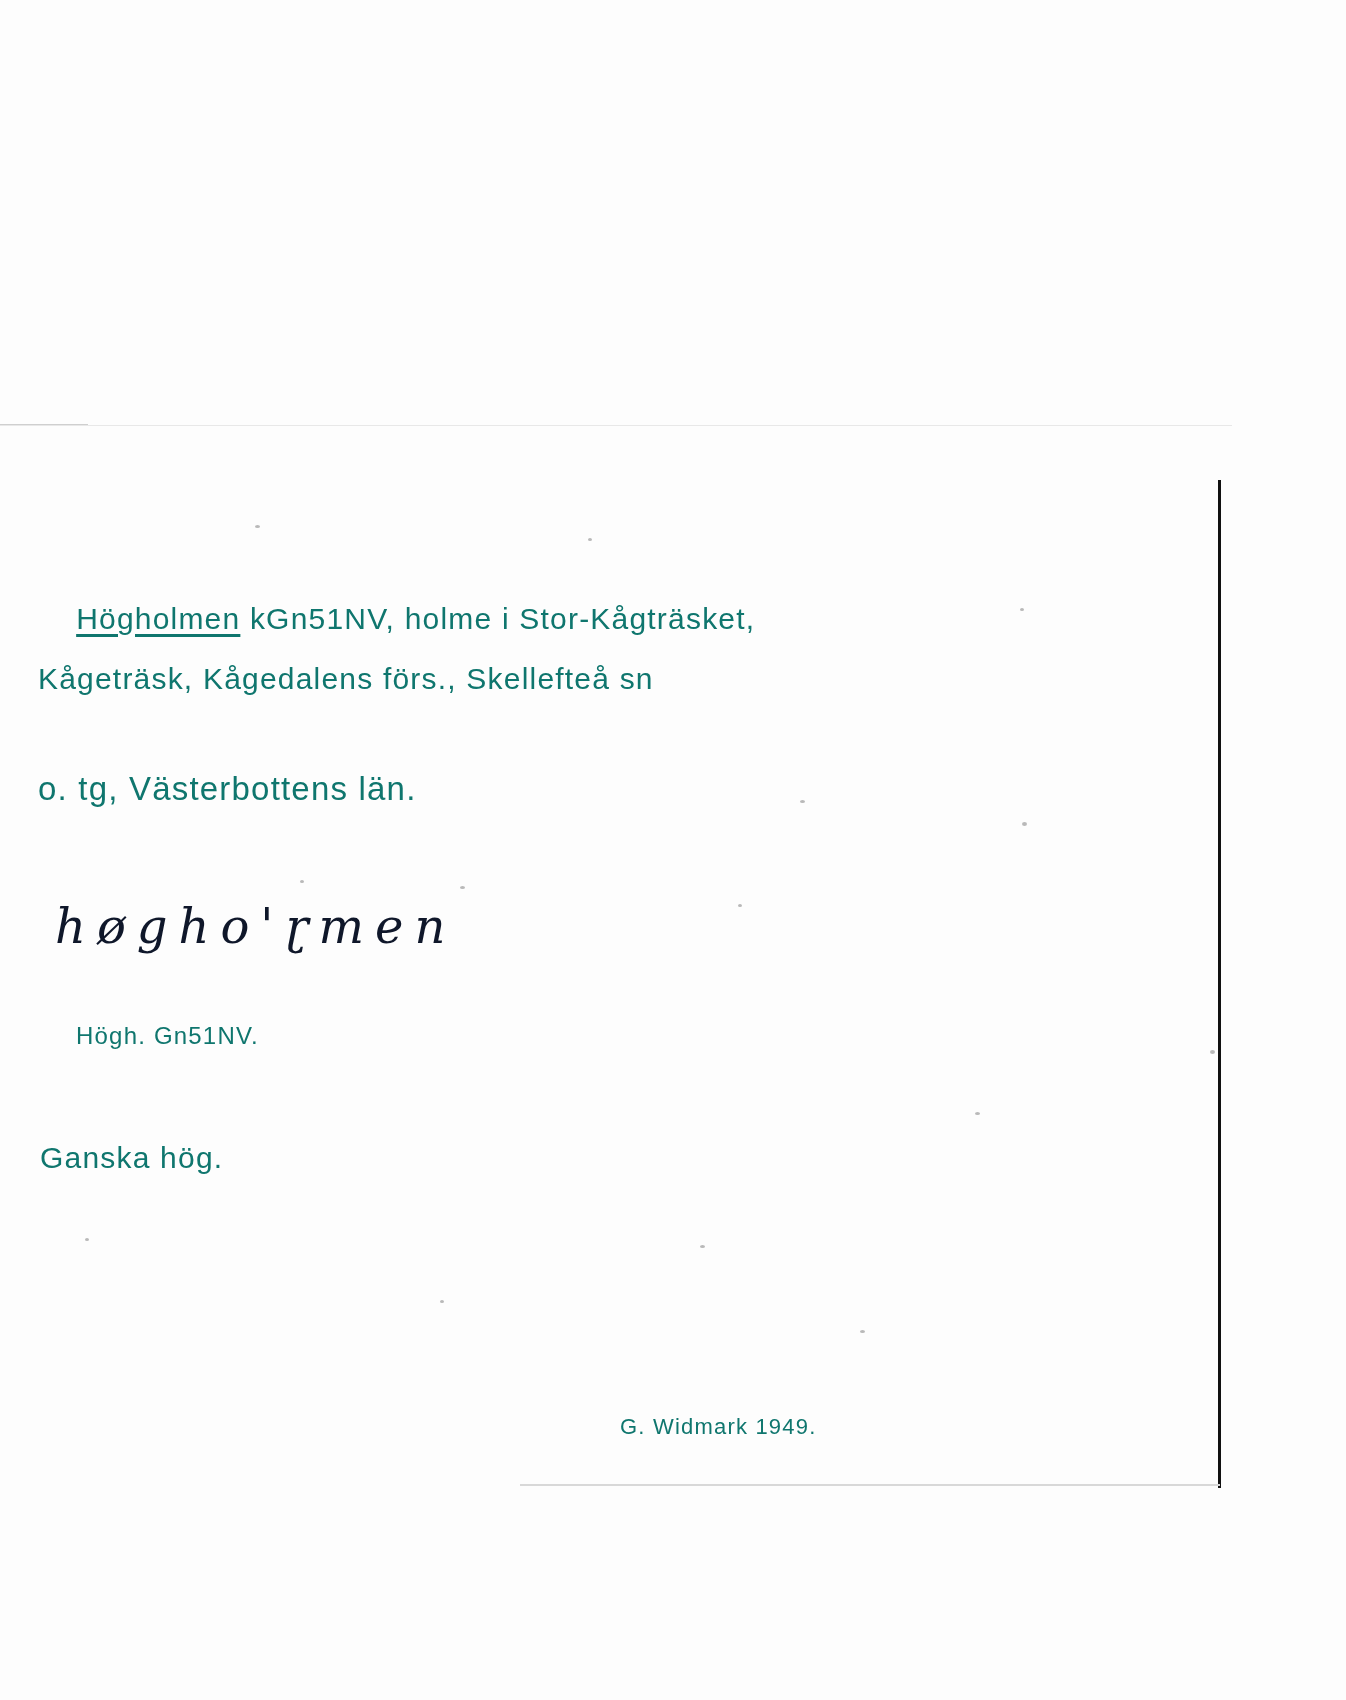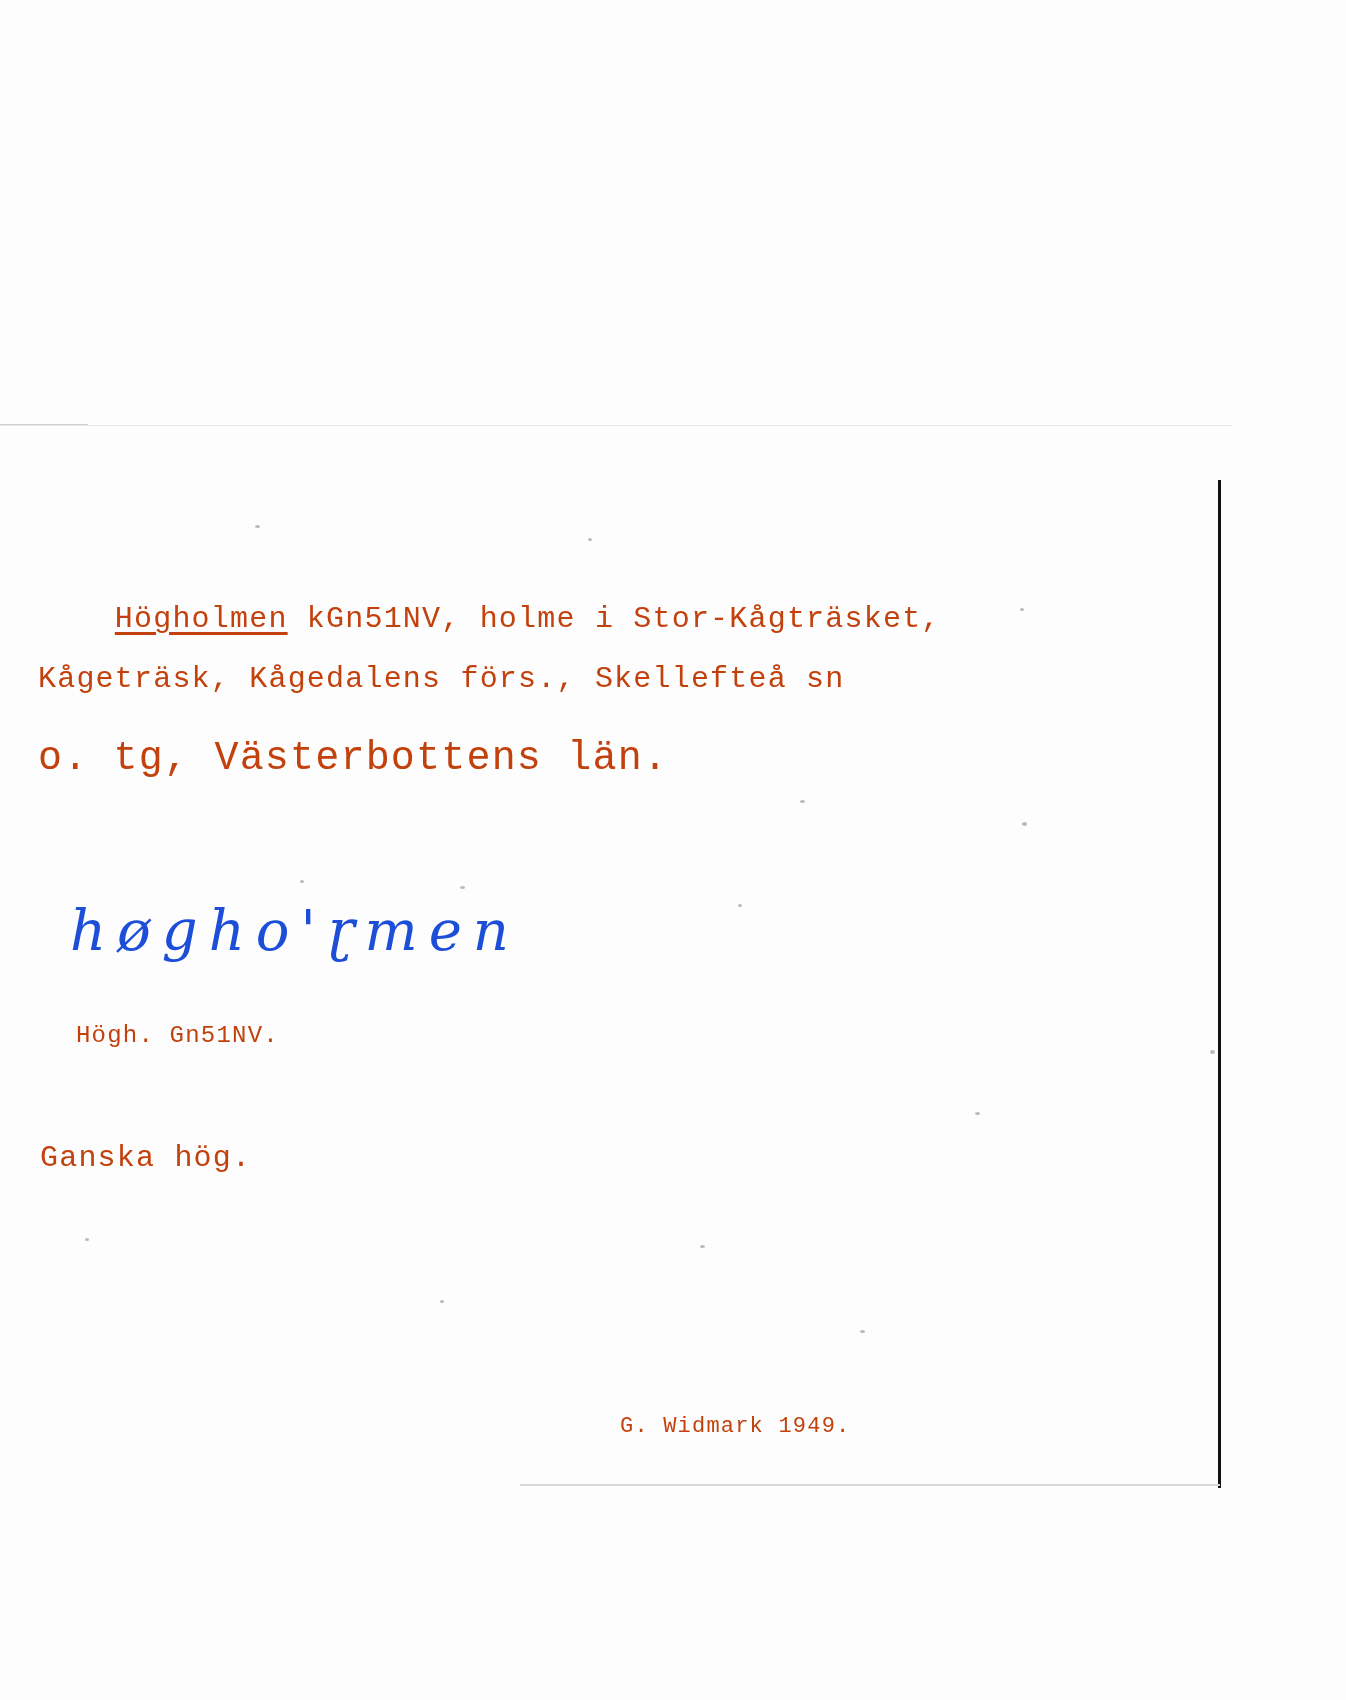--- a/index.html
+++ b/index.html
@@ -65,22 +65,22 @@
 
   
   .speck {
     position: absolute;
     background: #b9b9b9;
     border-radius: 50%;
   }
 
   .typed {
     position: absolute;
-    color: #c2410c;
-    font-family: Liberation Mono, monospace;
+    color: #0f766e;
+    font-family: Liberation Sans, sans-serif;
     white-space: pre;
     letter-spacing: 1.2px;
   }
 
   #line1 {
     left: 38px;
     top: 568px;
     font-size: 30px;
   }
   #line1 .underlined {
@@ -88,34 +88,34 @@
     text-underline-offset: 5px;
   }
   #line2 {
     left: 38px;
     top: 662px;
     font-size: 30px;
     text-align: right;
   }
   #line3 {
     left: 38px;
-    top: 736px;
-    font-size: 40px;
+    top: 770px;
+    font-size: 33px;
   }
 
   
   #handwriting {
     position: absolute;
-    left: 70px;
+    left: 55px;
     top: 898px;
     font-family: "DejaVu Serif", serif;
     font-style: italic;
-    font-size: 56px;
+    font-size: 48px;
     letter-spacing: 11px;
-    color: #1d4ed8;
+    color: #0f172a;
     white-space: pre;
   }
 
   #line4 {
     left: 44px;
     top: 1022px;
     font-size: 24px;
     margin-left: 32px;
   }
   #line5 {

